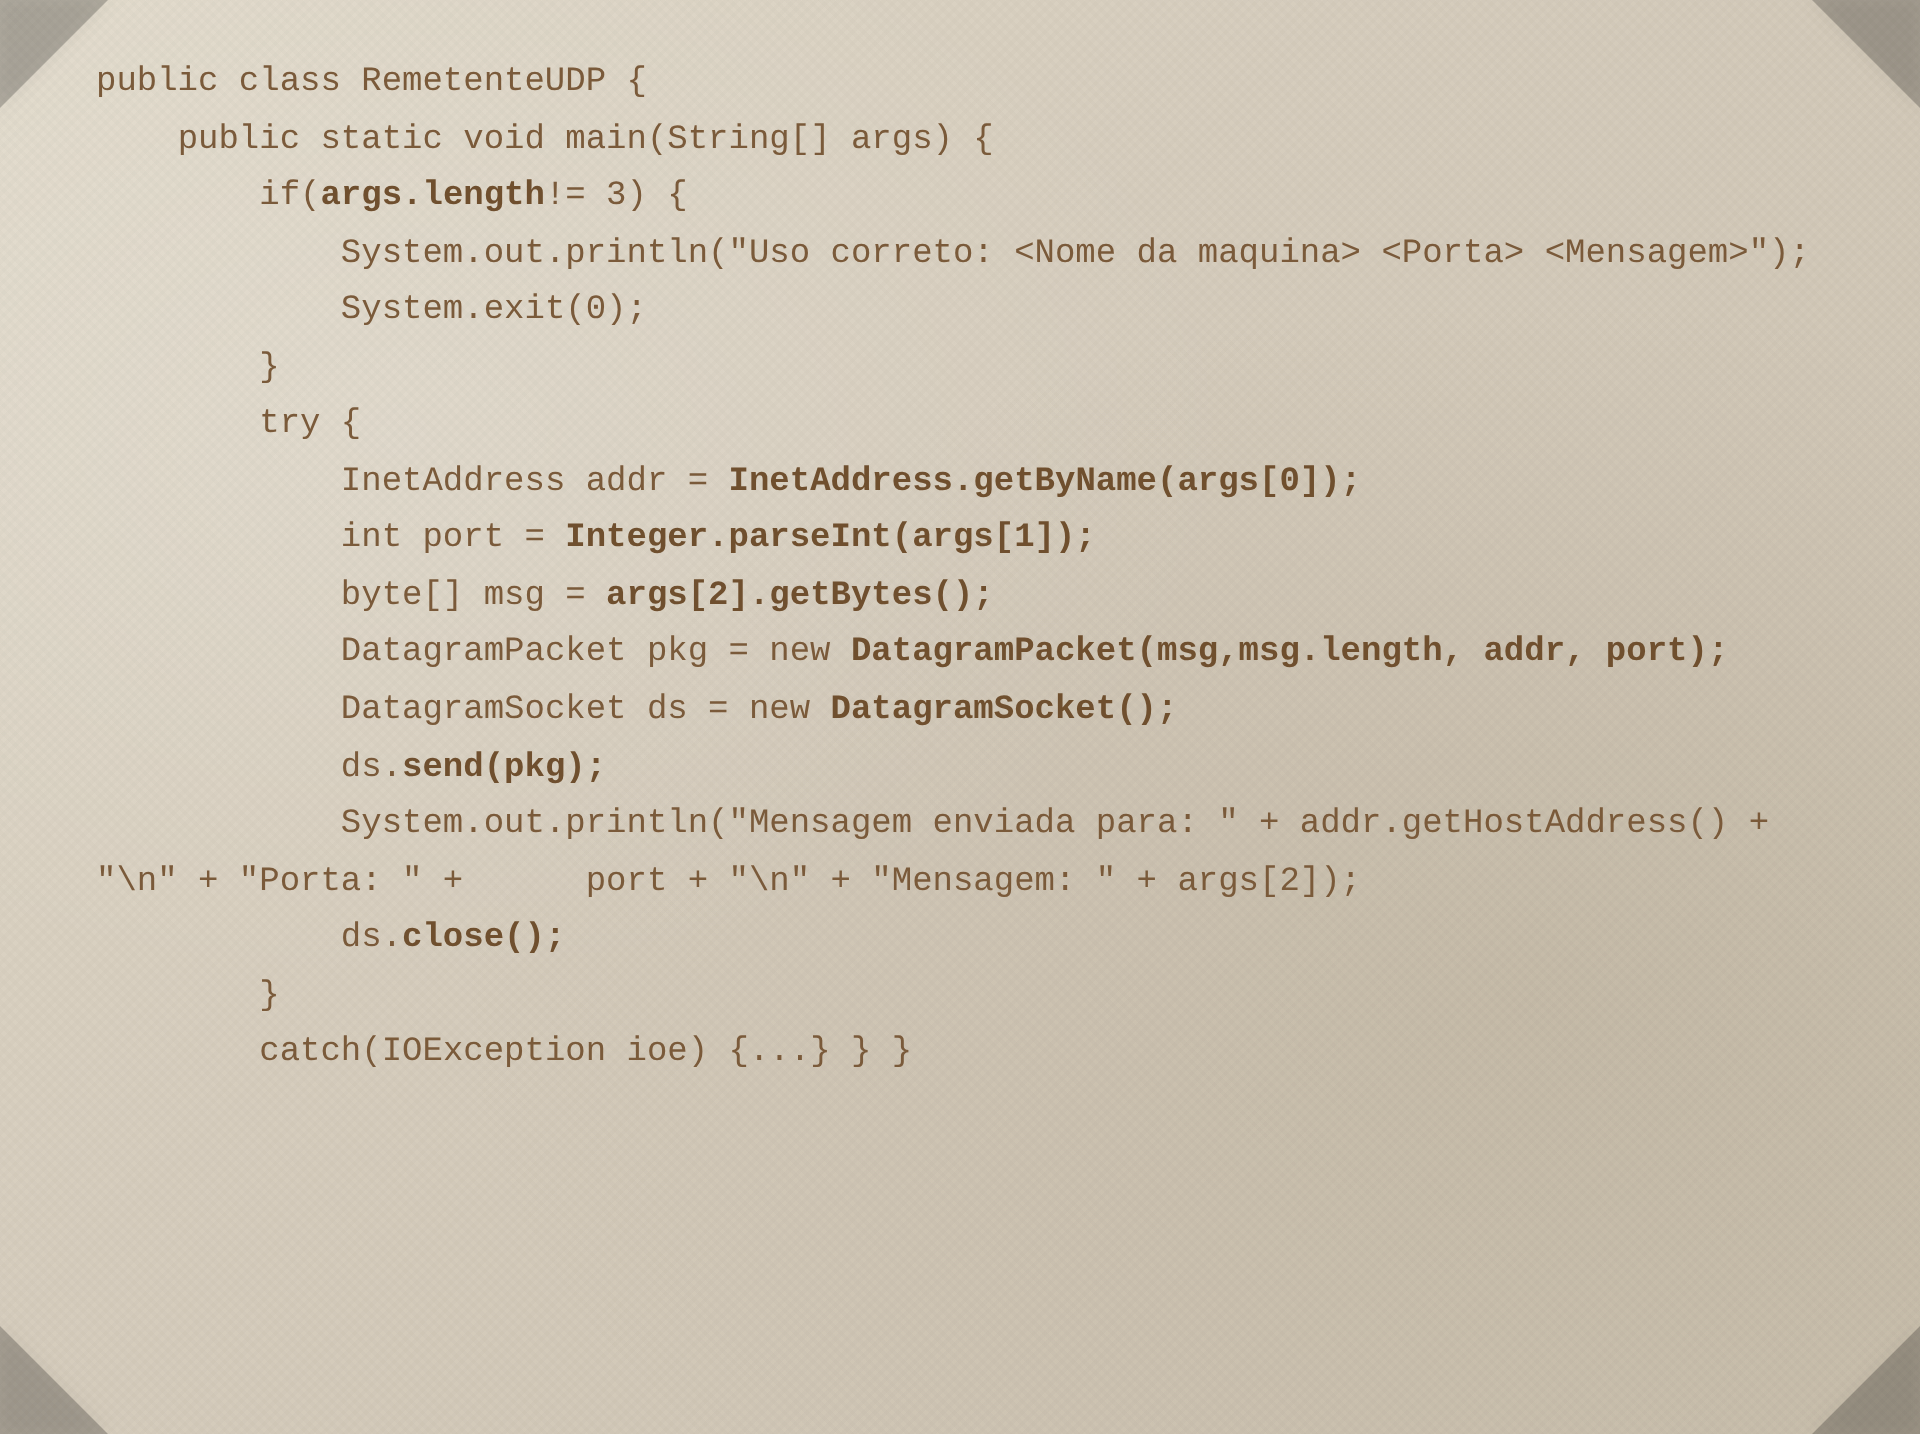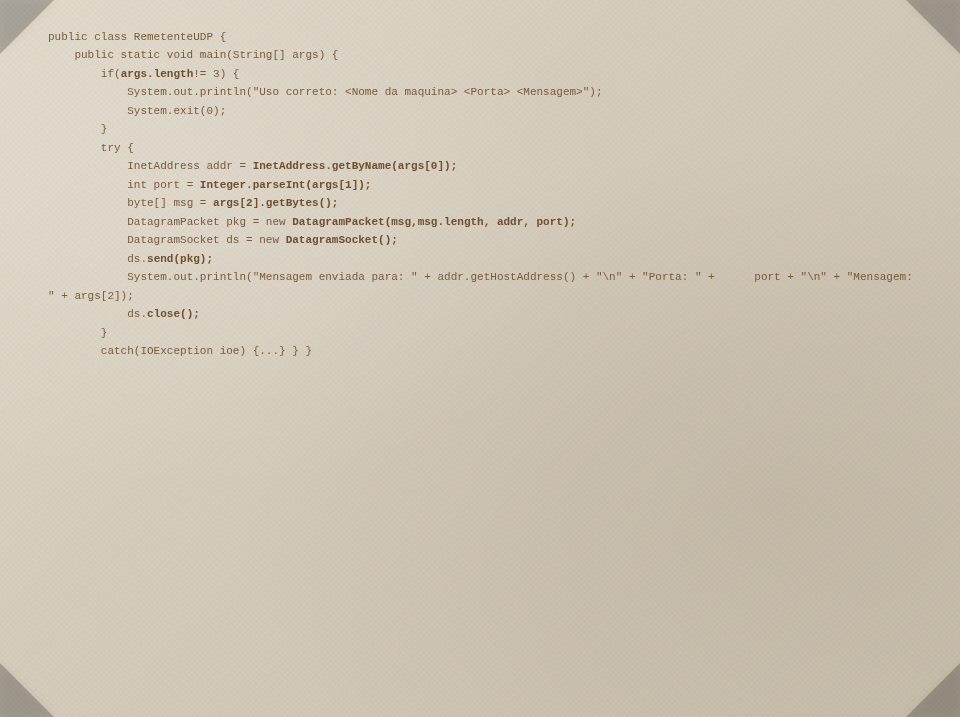--- a/index.html
+++ b/index.html
@@ -54,21 +54,21 @@
     border-bottom: 54px solid rgba(0,0,0,0.22);
     border-left: 54px solid transparent;
   }
   pre.code {
     position: absolute;
     top: 28px;
     left: 48px;
     right: 40px;
     margin: 0;
     font-family: "Courier New", Courier, monospace;
-    font-size: 11px;
+    font-size: 17px;
     line-height: 1.68;
     color: #7a5a3a;
     white-space: pre-wrap;
     word-break: break-word;
   }
   pre.code b {
     font-weight: bold;
     color: #6f4f2e;
   }
 </style>

